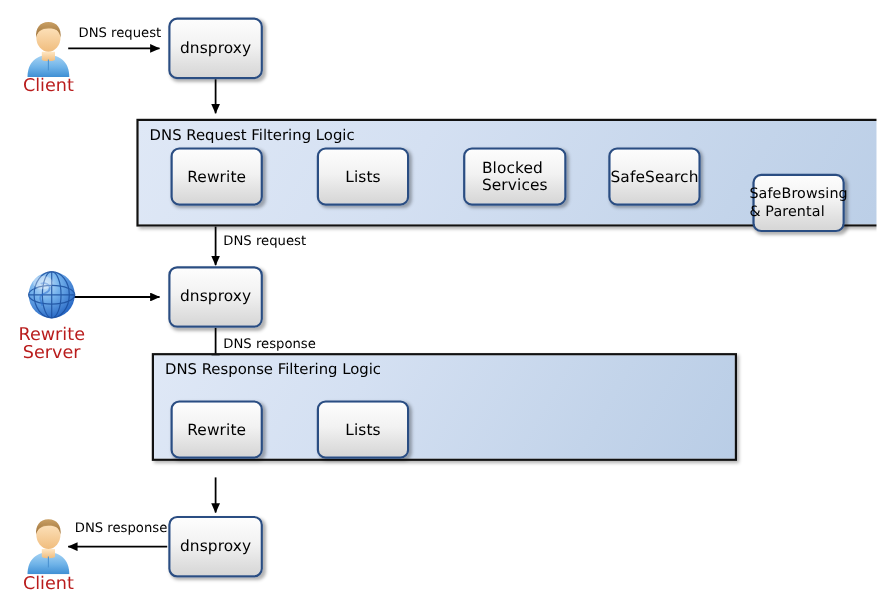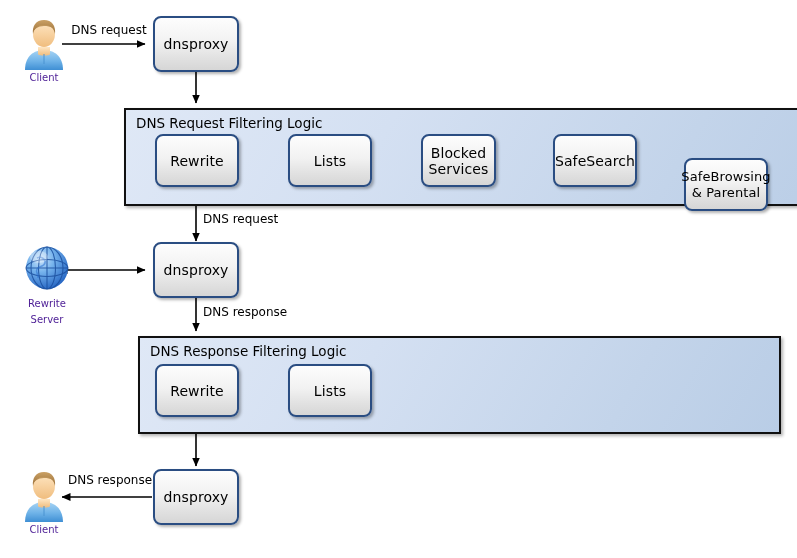--- a/index.html
+++ b/index.html
@@ -22,21 +22,21 @@
   .node {
     position: absolute;
     box-sizing: border-box;
     border: 2px solid #2a4d82;
     border-radius: 8px;
     background: linear-gradient(to bottom, #fdfdfd 0%, #f2f2f2 45%, #e2e2e2 75%, #d6d6d6 100%);
     box-shadow: 2px 2px 3px rgba(0,0,0,0.30);
     display: flex;
     align-items: center;
     justify-content: center;
-    text-align: center;
+    text-align: left;
     color: #000000;
     font-size: 14px;
     line-height: 16px;
     letter-spacing: 0.1px;
   }
   .node .node-label { display: block; white-space: pre-line; }
 
   
   .group {
     position: absolute;
@@ -61,23 +61,23 @@
     line-height: 16px;
     color: #000000;
     white-space: pre-line;
     text-align: center;
   }
   .edge-label.left-align { text-align: left; }
 
   
   .actor-caption {
     position: absolute;
-    font-size: 10px;
+    font-size: 16px;
     line-height: 16px;
-    color: #4c1d95;
+    color: #b91c1c;
     text-align: center;
     white-space: pre-line;
   }
 
   
   #arrows {
     position: absolute;
     left: 0; top: 0;
     width: 797px;
     height: 558px;
@@ -160,21 +160,21 @@
   <div class="group" style="left:124px; top:108px; width:726px; height:98px;">
     <div class="group-title">DNS Request Filtering Logic</div>
   </div>
 
   <div class="node" style="left:155px; top:134px; width:84px; height:53px;">
     <span class="node-label">Rewrite</span>
   </div>
   <div class="node" style="left:288px; top:134px; width:84px; height:53px;">
     <span class="node-label">Lists</span>
   </div>
-  <div class="node" style="left:421px; top:134px; width:75px; height:53px;">
+  <div class="node" style="left:421px; top:134px; width:94px; height:53px;">
     <span class="node-label">Blocked
 Services</span>
   </div>
   <div class="node" style="left:553px; top:134px; width:84px; height:53px;">
     <span class="node-label">SafeSearch</span>
   </div>
   <div class="node" style="left:684px; top:134px; width:84px; height:53px; font-size:13px;margin-top:24px;">
     <span class="node-label">SafeBrowsing
 &amp; Parental</span>
   </div>
@@ -205,21 +205,21 @@
   <div class="actor-caption" style="left:4px; top:296px; width:86px;">Rewrite
 Server</div>
 
 
   <div class="node" style="left:153px; top:242px; width:86px; height:56px;">
     <span class="node-label">dnsproxy</span>
   </div>
 
   <div class="edge-label left-align" style="left:203px; top:304px; width:130px;">DNS response</div>
 
-  <div class="group" style="left:138px; top:336px; width:643px; height:98px;">
+  <div class="group" style="left:138px; top:321px; width:532px; height:98px;">
     <div class="group-title">DNS Response Filtering Logic</div>
   </div>
 
   <div class="node" style="left:155px; top:364px; width:84px; height:53px;">
     <span class="node-label">Rewrite</span>
   </div>
   <div class="node" style="left:288px; top:364px; width:84px; height:53px;">
     <span class="node-label">Lists</span>
   </div>
 

